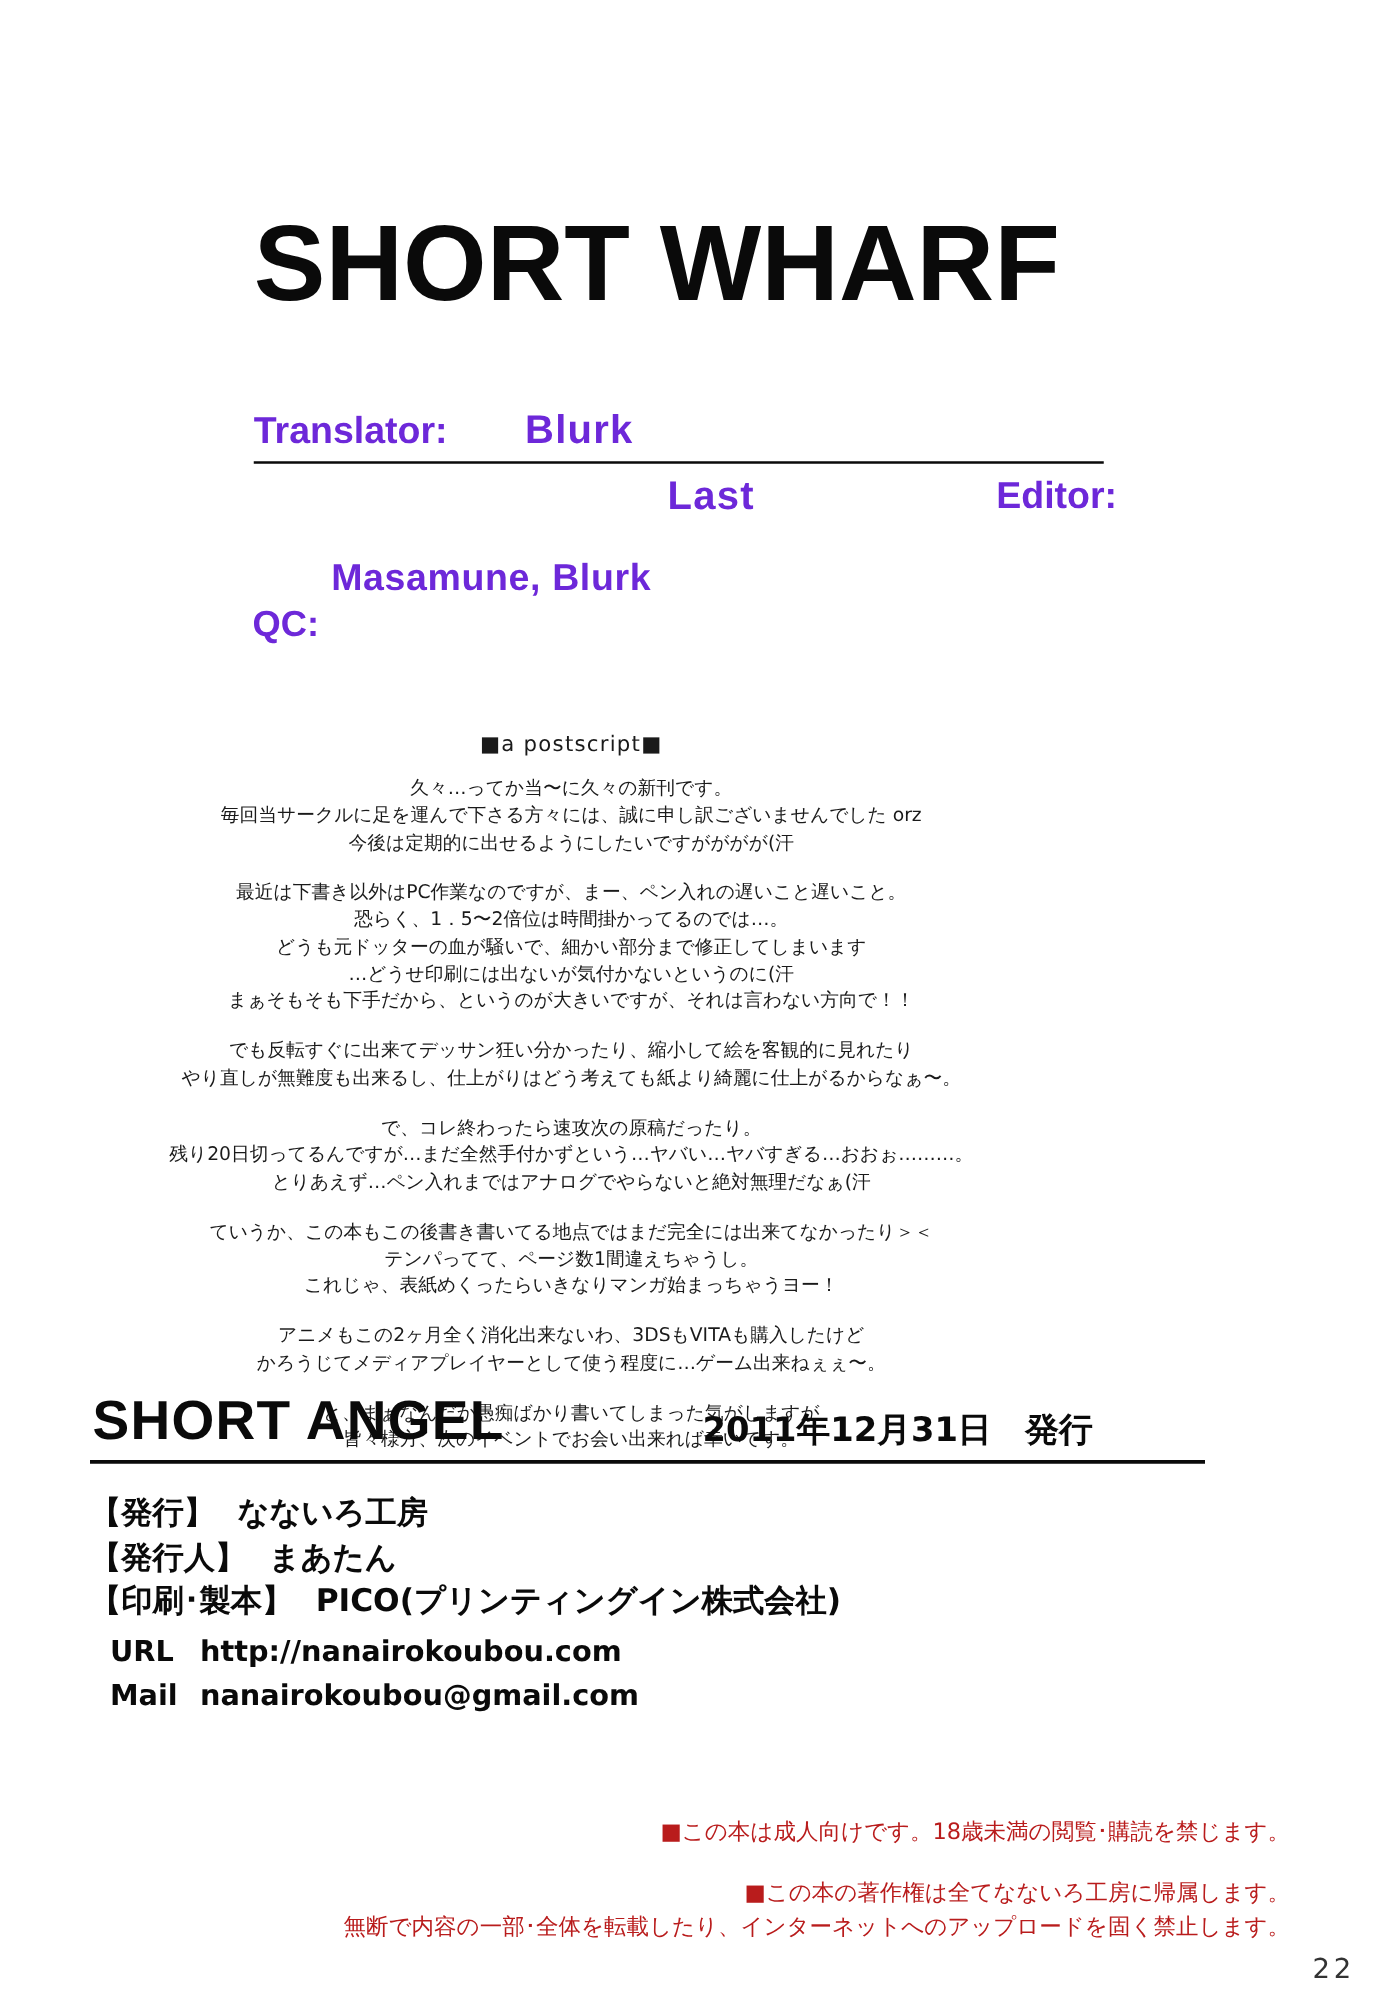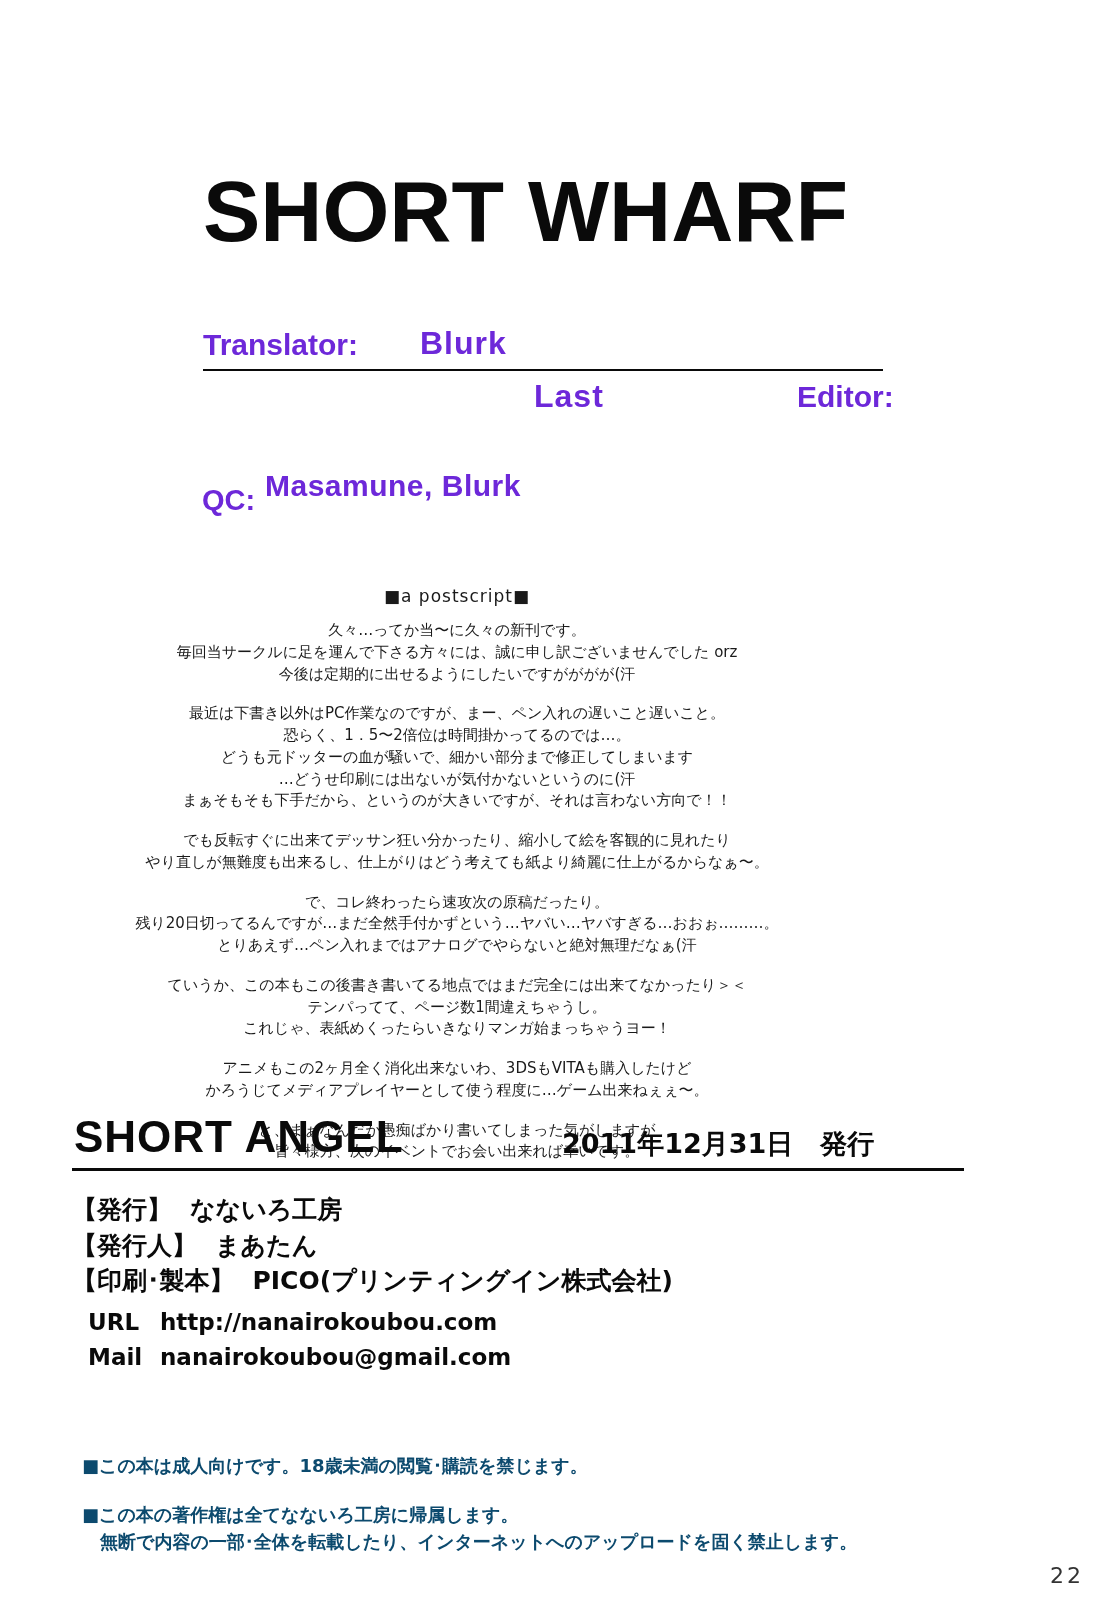--- a/index.html
+++ b/index.html
@@ -76,21 +76,21 @@
     top: 380px;
     font-size: 30px;
   }
   .qc-label {
     left: 202px;
     top: 484px;
     font-size: 29px;
   }
   .qc-value {
     left: 265px;
-    top: 469px;
+    top: 446px;
     font-size: 30px;
     letter-spacing: 0.5px;
   }
 
   
   .postscript {
     position: absolute;
     left: 0;
     top: 586px;
     width: 914px;
@@ -172,23 +172,24 @@
   .contact .ckey { display: inline-block; width: 72px; }
 
   
   .notices {
     position: absolute;
     left: 82px;
     top: 1452px;
     width: 950px;
     font-family: "DejaVu Sans", sans-serif;
     font-size: 18px;
-    font-weight: bold;
-    color: #0c4a6e;
+    font-weight: normal;
+    color: #b91c1c;
     line-height: 1.5;
+    text-align: right;
   }
   .notice-block { margin-bottom: 22px; }
   .notice-block:last-child { margin-bottom: 12px; }
   .notice-sub { padding-left: 18px; }
 
   .page-number {
     position: absolute;
     right: 26px;
     bottom: 12px;
     font-size: 22px;

